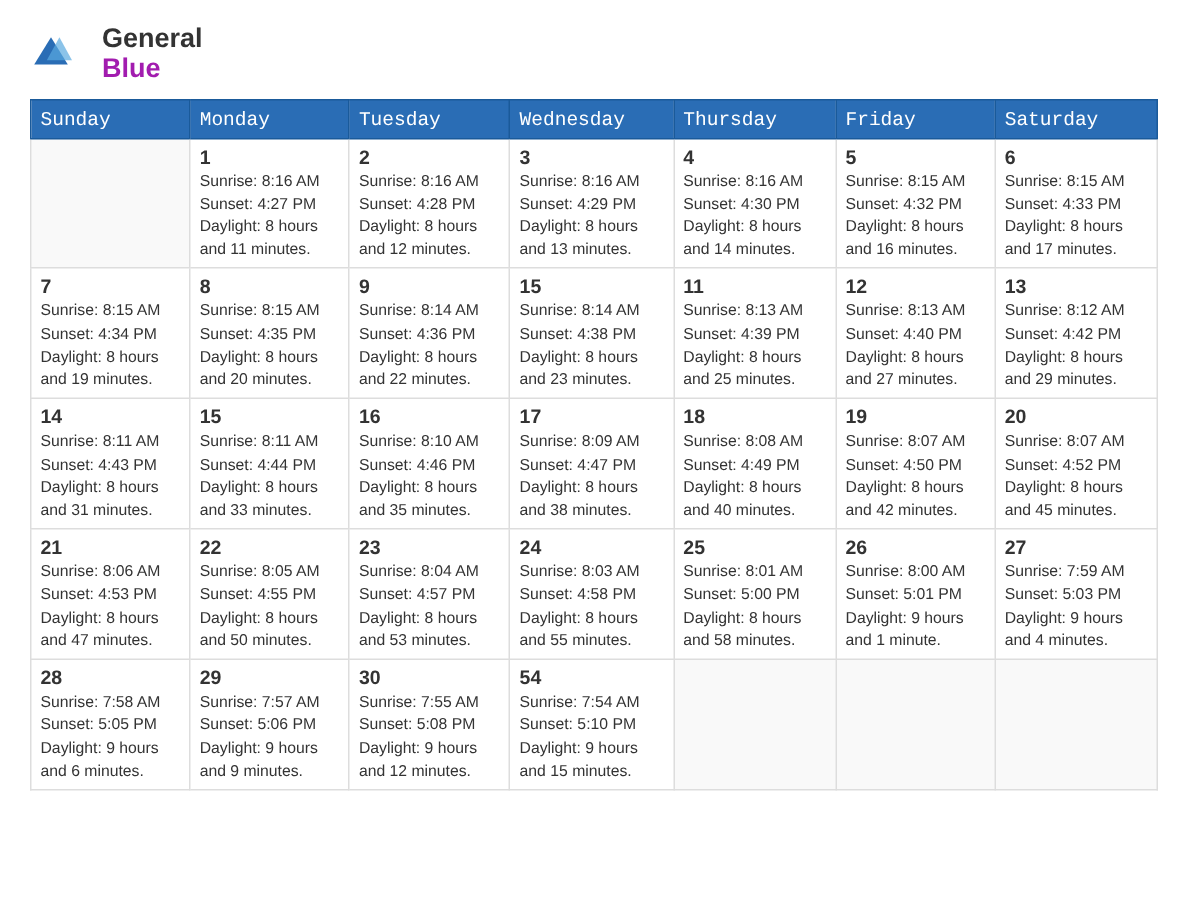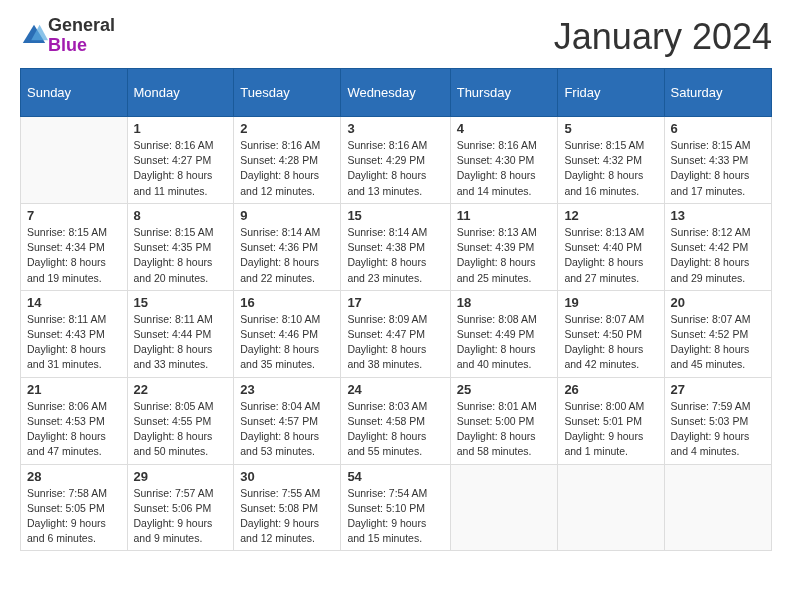--- a/index.html
+++ b/index.html
@@ -18,21 +18,21 @@
     }
     .header {
       display: flex;
       justify-content: space-between;
       align-items: flex-start;
       margin-bottom: 10px;
     }
     .logo {
       display: flex;
       align-items: center;
-      gap: 0;
+      gap: 20px;
     }
     .logo-text {
       display: flex;
       flex-direction: column;
       line-height: 1.1;
     }
     .logo-general {
       font-size: 18px;
       font-weight: bold;
       color: #333;
@@ -59,25 +59,26 @@
       color: #555;
     }
     .calendar {
       width: 100%;
       border-collapse: collapse;
       font-size: 11px;
     }
     .calendar th {
       background: #2a6db5;
       color: #fff;
-      padding: 16px 6px;
+      padding: 5px 6px;
       text-align: left;
       font-size: 13px;
       font-weight: normal;
       border: 1px solid #1a5a9a;
+      font-family: Liberation Mono, monospace;
     }
     .calendar td {
       vertical-align: top;
       padding: 4px 6px;
       border: 1px solid #ddd;
       width: 113px;
       min-height: 80px;
       background: #fff;
     }
     .calendar td.empty {
@@ -105,21 +106,20 @@
       <svg class="logo-icon" viewBox="0 0 40 40">
         <polygon points="20,4 36,30 4,30" fill="#2a6db5"></polygon>
         <polygon points="28,4 40,26 16,26" fill="#5aaae0" opacity="0.7"></polygon>
       </svg>
       <div class="logo-text">
         <span class="logo-general">General</span>
         <span class="logo-blue">Blue</span>
       </div>
     </div>
     <div class="title-section">
-      <div class="month-title">January 2024</div>
     </div>
   </div>
 
   <table class="calendar">
     <thead>
       <tr>
       <th>Sunday</th>
           <th>Monday</th>
           <th>Tuesday</th>
           <th>Wednesday</th>

